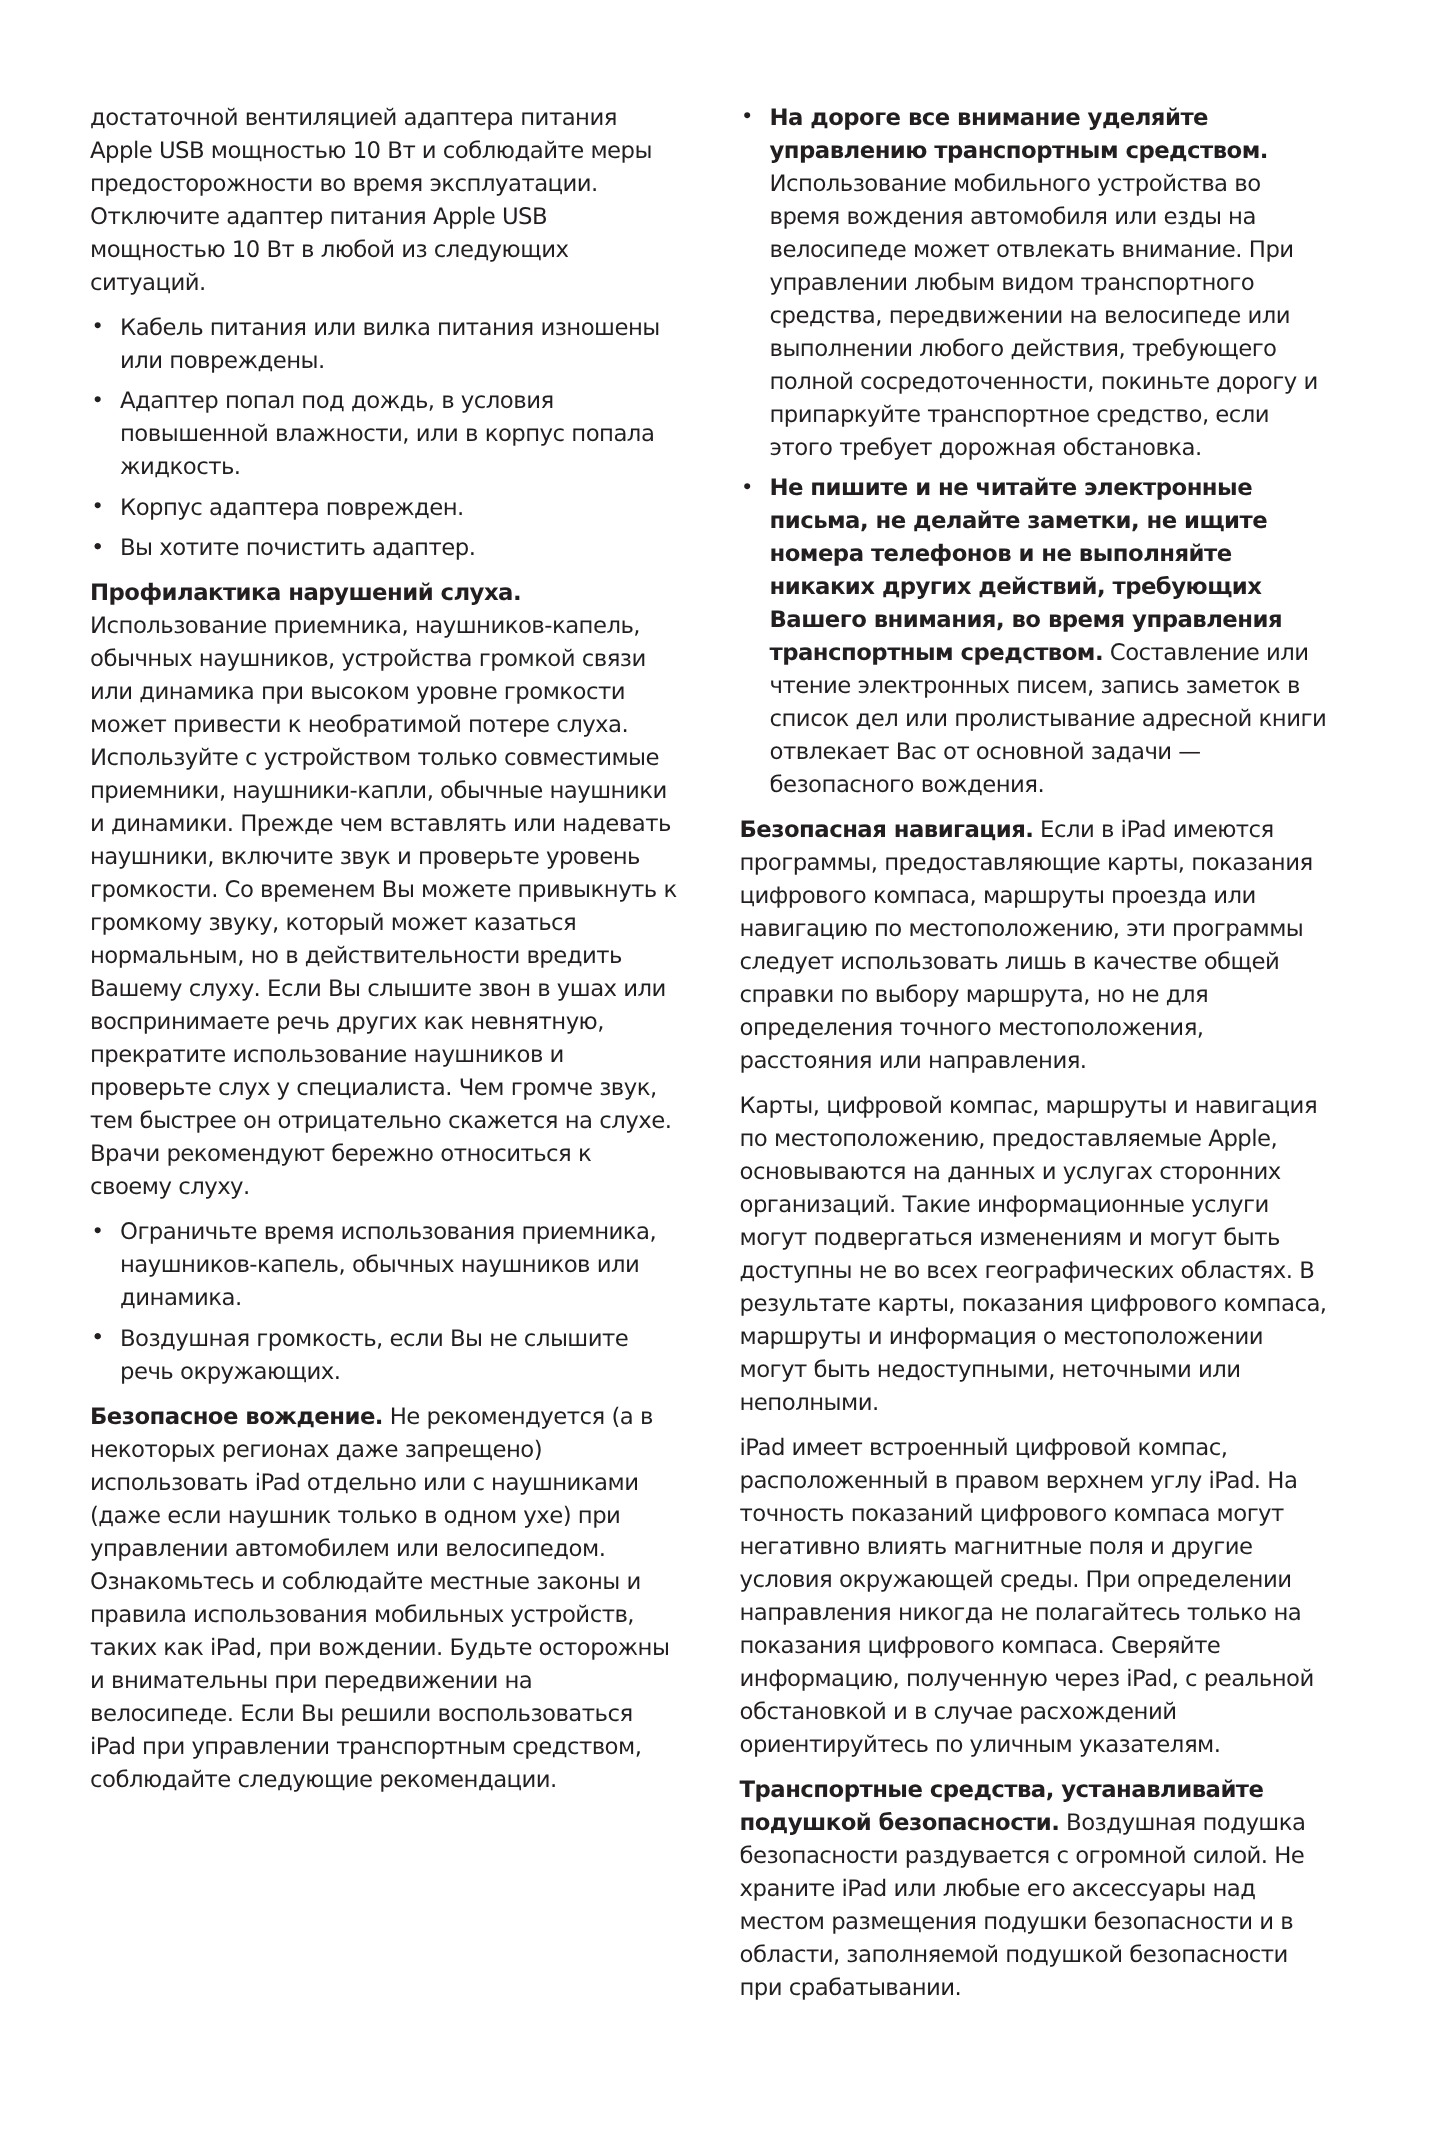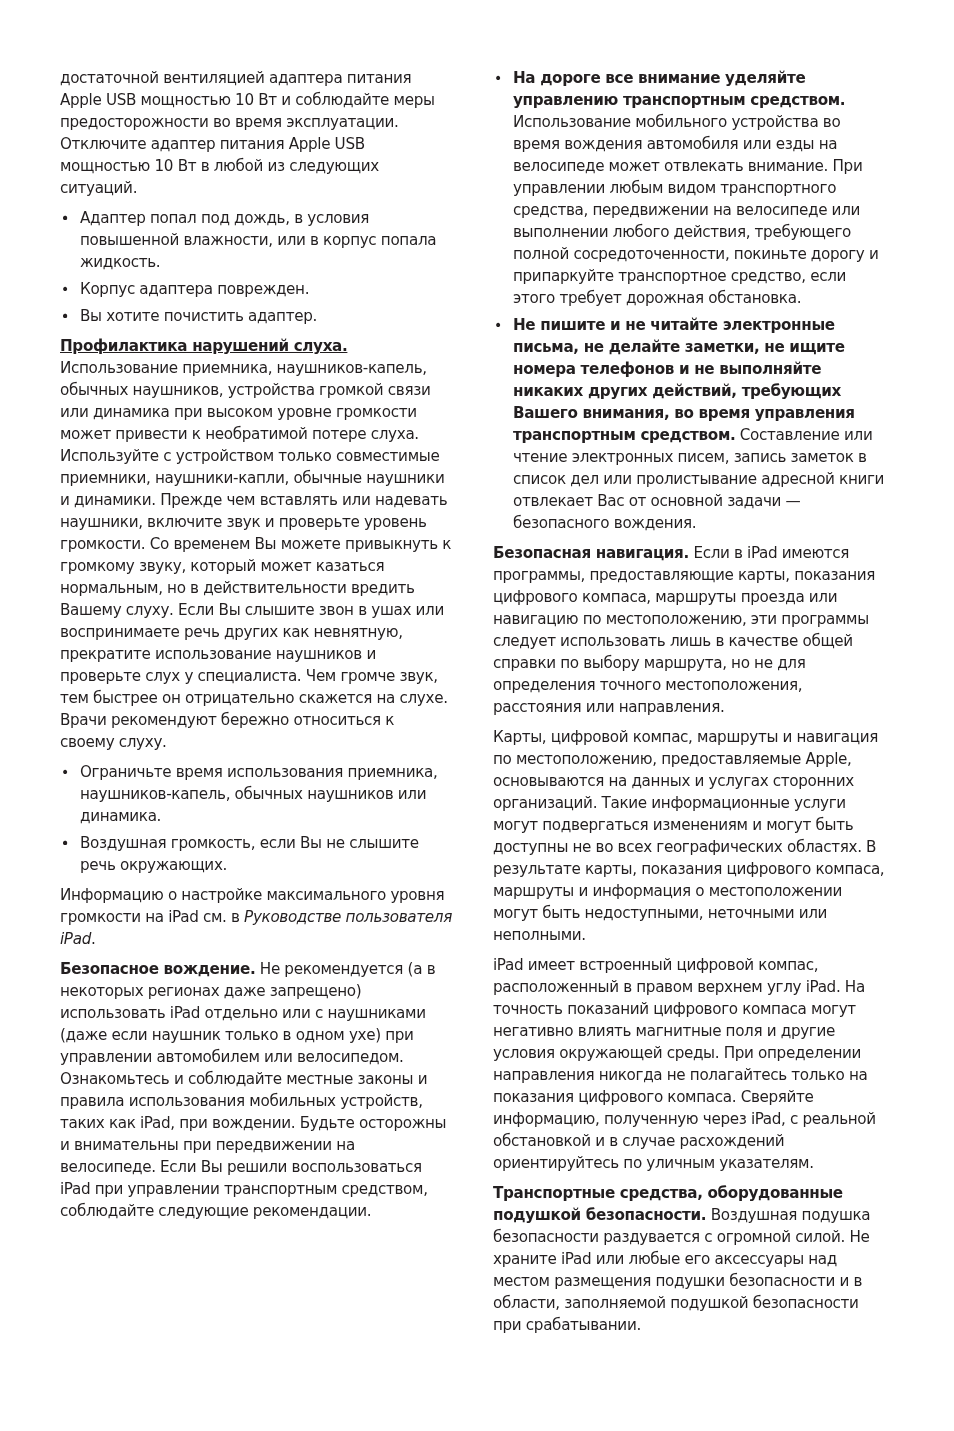--- a/index.html
+++ b/index.html
@@ -7,48 +7,47 @@
          font-family: "DejaVu Sans", sans-serif; color: #231f20; }
   .col { position: absolute; top: 67px; width: 392px; font-size: 15.2px; line-height: 22px; letter-spacing: -0.35px; }
   .col.left { left: 60px; }
   .col.right { left: 493px; }
   p { margin: 0 0 8px 0; }
   ul { list-style: none; margin: 0 0 8px 0; padding: 0; }
   li { position: relative; padding-left: 20px; margin: 0 0 5px 0; }
   li .bullet { position: absolute; left: 1px; top: 0; font-size: 14px; }
   b { font-weight: bold; }
   i { font-style: italic; }
-  .nl { display: block; text-decoration: underline; }
+  .nl { display: block; }
 </style>
 </head>
 <body>
 
 <div class="col left">
   <p>достаточной вентиляцией адаптера питания Apple USB мощностью 10 Вт и соблюдайте меры предосторожности во время эксплуатации. Отключите адаптер питания Apple USB мощностью 10 Вт в любой из следующих ситуаций.</p>
   <ul>
-    <li><span class="bullet">•</span></li>
+    <li><span class="bullet">•</span><span>Кабель питания или вилка питания изношены или повреждены.</span></li>
     <li><span class="bullet">•</span><span>Адаптер попал под дождь, в условия повышенной влажности, или в корпус попала жидкость.</span></li>
     <li><span class="bullet">•</span><span>Корпус адаптера поврежден.</span></li>
     <li><span class="bullet">•</span></li>
     <li><span class="bullet">•</span><span>Вы хотите почистить адаптер.</span></li>
   </ul>
   <p>
     <b class="nl">Профилактика нарушений слуха.</b><span>Использование приемника, наушников-капель, обычных наушников, устройства громкой связи или динамика при высоком уровне громкости может привести к необратимой потере слуха. Используйте с устройством только совместимые приемники, наушники-капли, обычные наушники и динамики. Прежде чем вставлять или надевать наушники, включите звук и проверьте уровень громкости. Со временем Вы можете привыкнуть к громкому звуку, который может казаться нормальным, но в действительности вредить Вашему слуху. Если Вы слышите звон в ушах или воспринимаете речь других как невнятную, прекратите использование наушников и проверьте слух у специалиста. Чем громче звук, тем быстрее он отрицательно скажется на слухе. Врачи рекомендуют бережно относиться к своему слуху.</span>
   </p>
   <ul>
     <li><span class="bullet">•</span><span>Ограничьте время использования приемника, наушников-капель, обычных наушников или динамика.</span></li>
     <li><span class="bullet">•</span></li>
     <li><span class="bullet">•</span><span>Воздушная громкость, если Вы не слышите речь окружающих.</span></li>
   </ul>
-  <p><span>Информацию о настройке максимального уровня громкости на iPad см. в </span><i>Руководстве пользователя iPad</i><span>.</span></p>
   <p><b>Безопасное вождение.</b><span> Не рекомендуется (а в некоторых регионах даже запрещено) использовать iPad отдельно или с наушниками (даже если наушник только в одном ухе) при управлении автомобилем или велосипедом. Ознакомьтесь и соблюдайте местные законы и правила использования мобильных устройств, таких как iPad, при вождении. Будьте осторожны и внимательны при передвижении на велосипеде. Если Вы решили воспользоваться iPad при управлении транспортным средством, соблюдайте следующие рекомендации.</span></p>
 </div>
 
 <div class="col right">
   <ul>
     <li><span class="bullet">•</span><b>На дороге все внимание уделяйте управлению транспортным средством.</b><span> Использование мобильного устройства во время вождения автомобиля или езды на велосипеде может отвлекать внимание. При управлении любым видом транспортного средства, передвижении на велосипеде или выполнении любого действия, требующего полной сосредоточенности, покиньте дорогу и припаркуйте транспортное средство, если этого требует дорожная обстановка.</span></li>
     <li><span class="bullet">•</span><b>Не пишите и не читайте электронные письма, не делайте заметки, не ищите номера телефонов и не выполняйте никаких других действий, требующих Вашего внимания, во время управления транспортным средством.</b><span> Составление или чтение электронных писем, запись заметок в список дел или пролистывание адресной книги отвлекает Вас от основной задачи — безопасного вождения.</span></li>
   </ul>
   <p><b>Безопасная навигация.</b><span>  Если в iPad имеются программы, предоставляющие карты, показания цифрового компаса, маршруты проезда или навигацию по местоположению, эти программы следует использовать лишь в качестве общей справки по выбору маршрута, но не для определения точного местоположения, расстояния или направления.</span></p>
   <p>Карты, цифровой компас, маршруты и навигация по местоположению, предоставляемые Apple, основываются на данных и услугах сторонних организаций. Такие информационные услуги могут подвергаться изменениям и могут быть доступны не во всех географических областях. В результате карты, показания цифрового компаса, маршруты и информация о местоположении могут быть недоступными, неточными или неполными.</p>
   <p>iPad имеет встроенный цифровой компас, расположенный в правом верхнем углу iPad. На точность показаний цифрового компаса могут негативно влиять магнитные поля и другие условия окружающей среды. При определении направления никогда не полагайтесь только на показания цифрового компаса. Сверяйте информацию, полученную через iPad, с реальной обстановкой и в случае расхождений ориентируйтесь по уличным указателям.</p>
-  <p><b>Транспортные средства, оборудованные подушкой безопасности.</b><span>  Воздушная подушка безопасности раздувается с огромной силой. Не храните iPad или любые его аксессуары над местом размещения подушки безопасности и в области, заполняемой подушкой безопасности при срабатывании.</span></p>
+  <p><b>Транспортные средства, устанавливайте подушкой безопасности.</b><span>  Воздушная подушка безопасности раздувается с огромной силой. Не храните iPad или любые его аксессуары над местом размещения подушки безопасности и в области, заполняемой подушкой безопасности при срабатывании.</span></p>
 </div>
 
 </body></html>

